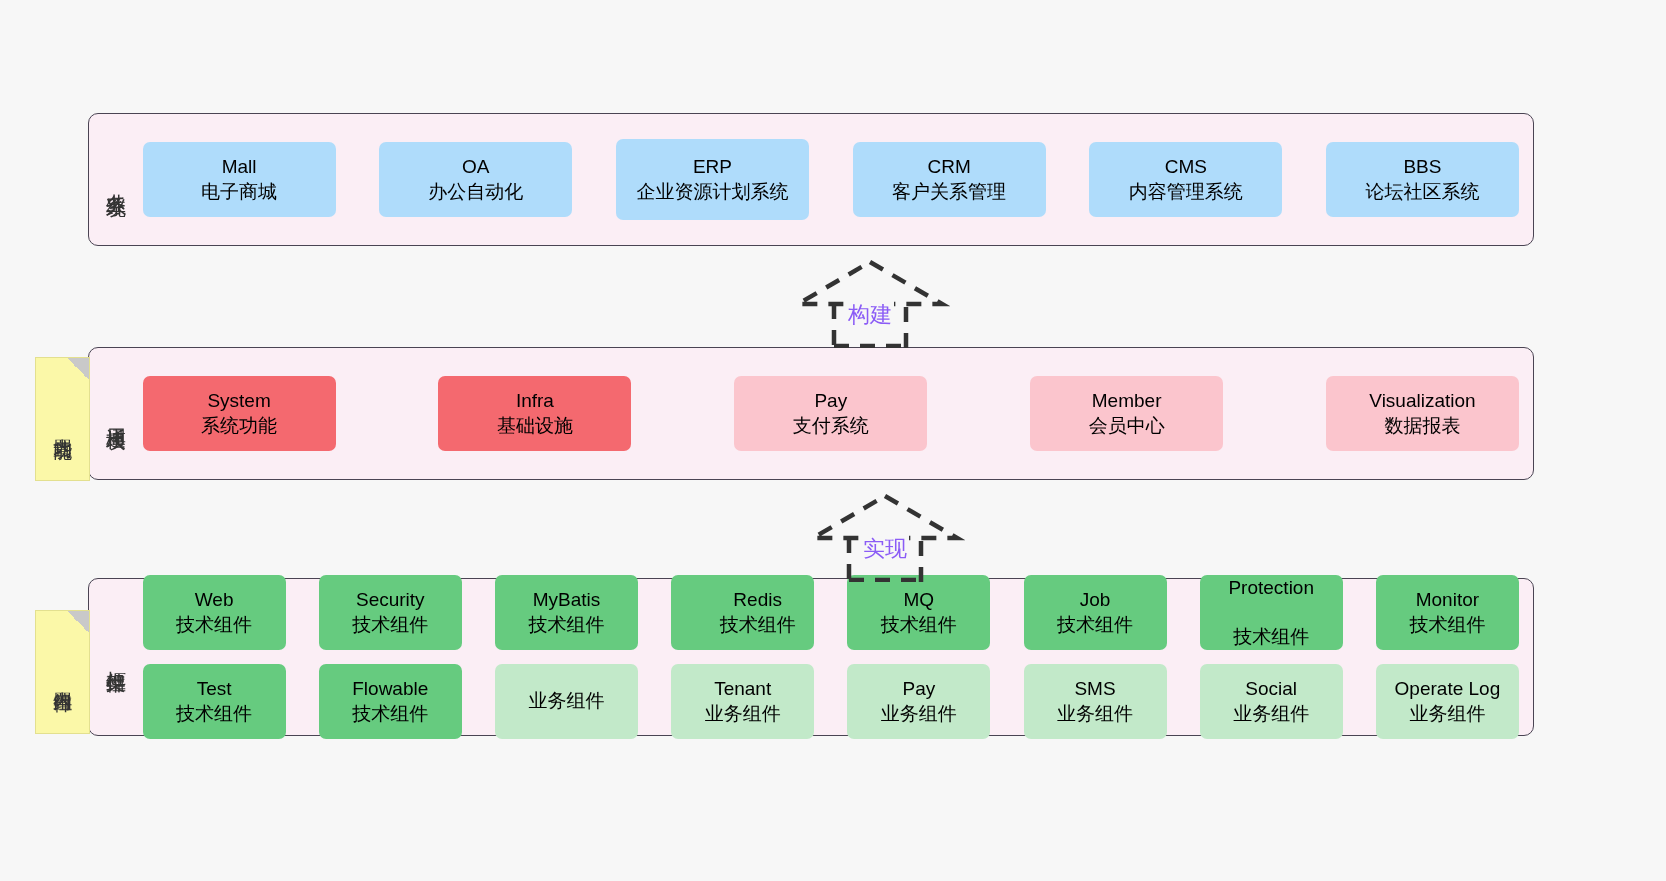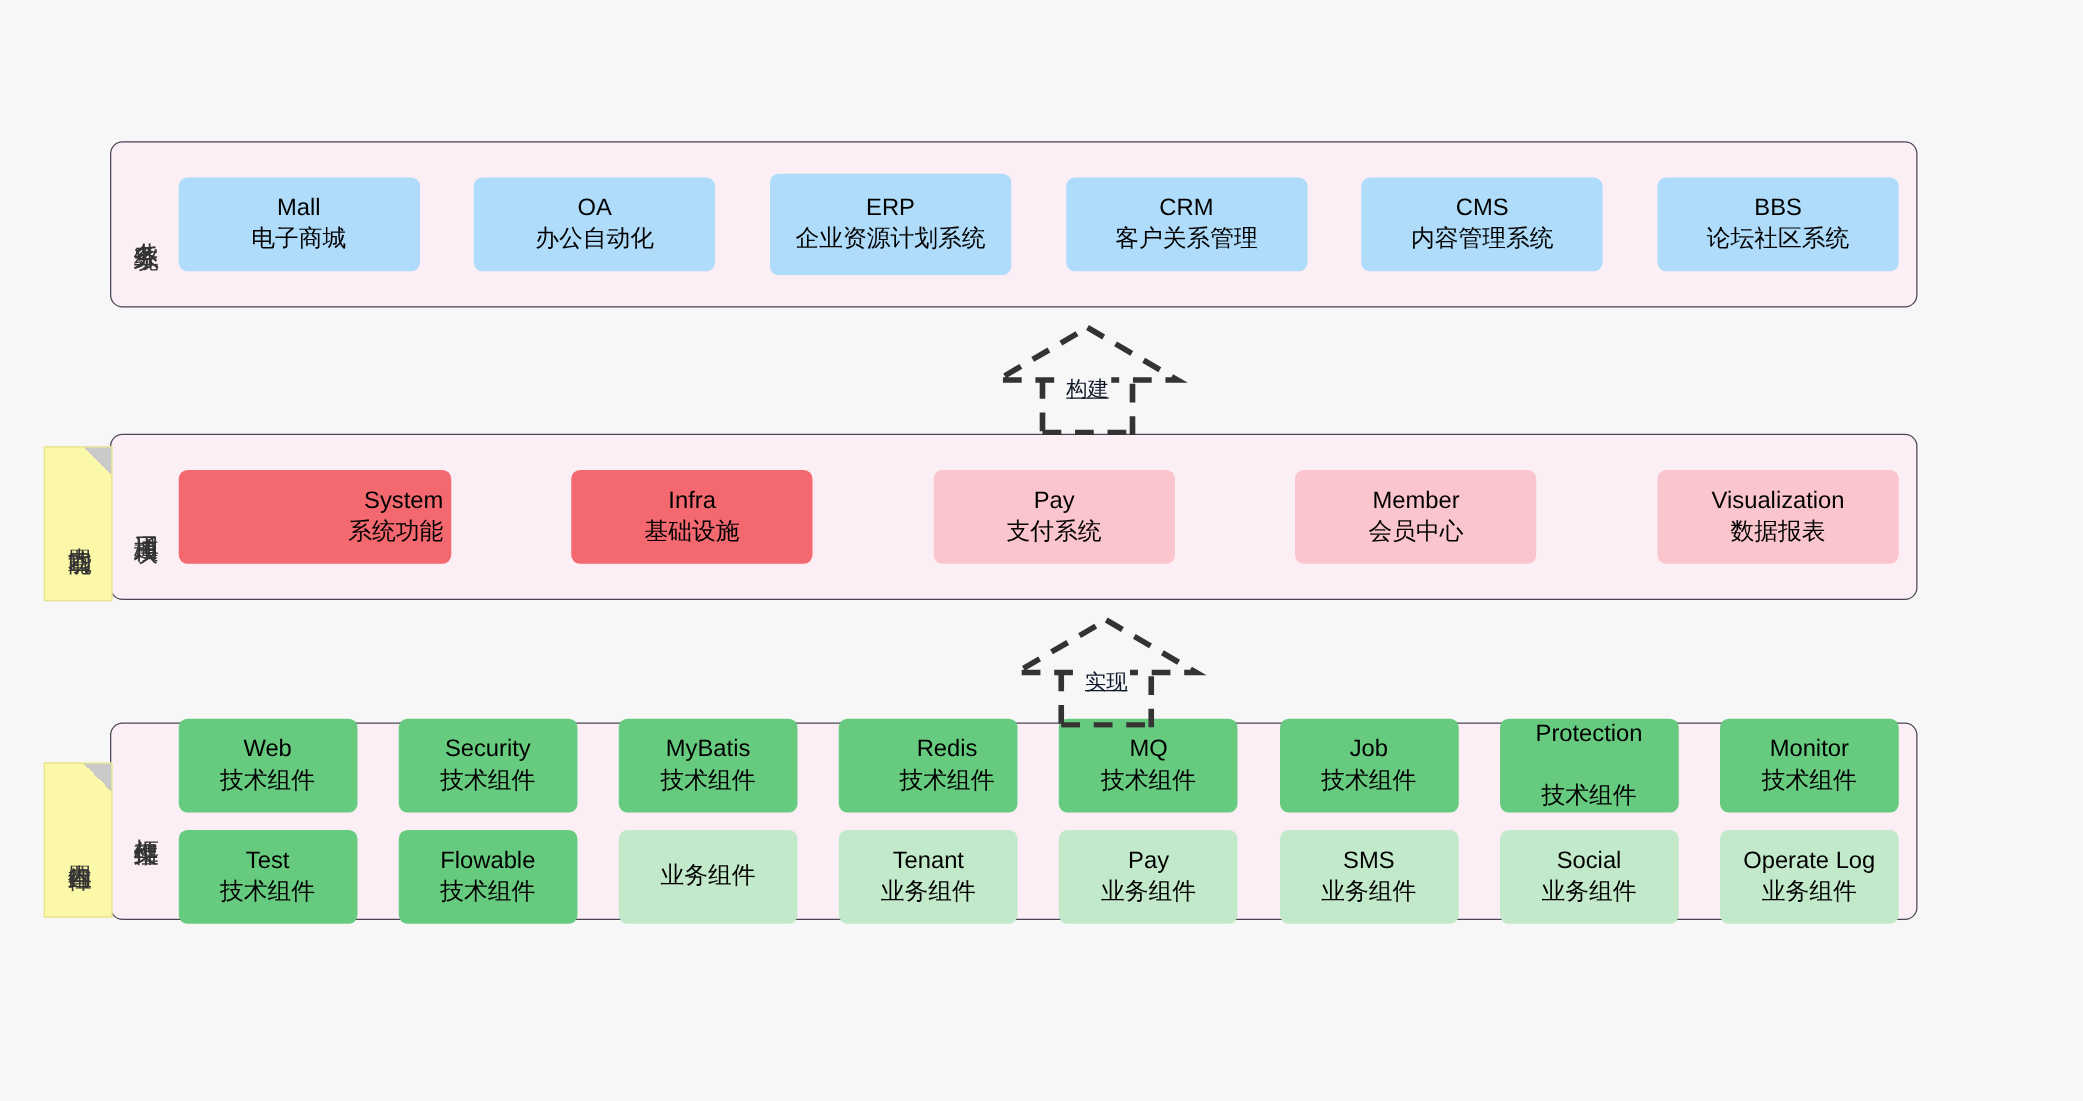--- a/index.html
+++ b/index.html
@@ -125,26 +125,25 @@
 
   
   .arrow {
     position: absolute;
     z-index: 2;
   }
   .arrow .arrow-label {
     position: absolute;
     left: 50%;
     transform: translateX(-50%);
-    font-size: 17px;
-    color: #0f172a;
+    font-size: 22px;
+    color: #8b5cf6;
     background: #f7f7f7;
     padding: 0 2px;
     white-space: nowrap;
-    text-decoration: underline;
   }
 </style>
 </head>
 <body>
 
 <div id="canvas">
 
   <div class="layer" id="layer-business" style="left:88px; top:113px; width:1446px; height:133px;">
     <div class="layer-title">业务系统</div>
     <div class="cards">
@@ -184,21 +183,21 @@
   </div>
 
   <div class="note" id="note-builtin-function" style="left:35px; top:357px; width:55px; height:124px;">
     <span class="fold"></span>
     <span class="note-text">内置功能</span>
   </div>
 
   <div class="layer" id="layer-common" style="left:88px; top:347px; width:1446px; height:133px;">
     <div class="layer-title">通用模块</div>
     <div class="cards">
-      <div class="card c-red" style="width:218px;height:75px;align-items:flex-end;">
+      <div class="card c-red" style="width:193px;height:75px;">
         <span class="en">System</span>
         <span class="cn">系统功能</span>
       </div>
       <div class="card c-red" style="width:193px;height:75px;">
         <span class="en">Infra</span>
         <span class="cn">基础设施</span>
       </div>
       <div class="card c-pink" style="width:193px;height:75px;">
         <span class="en">Pay</span>
         <span class="cn">支付系统</span>

